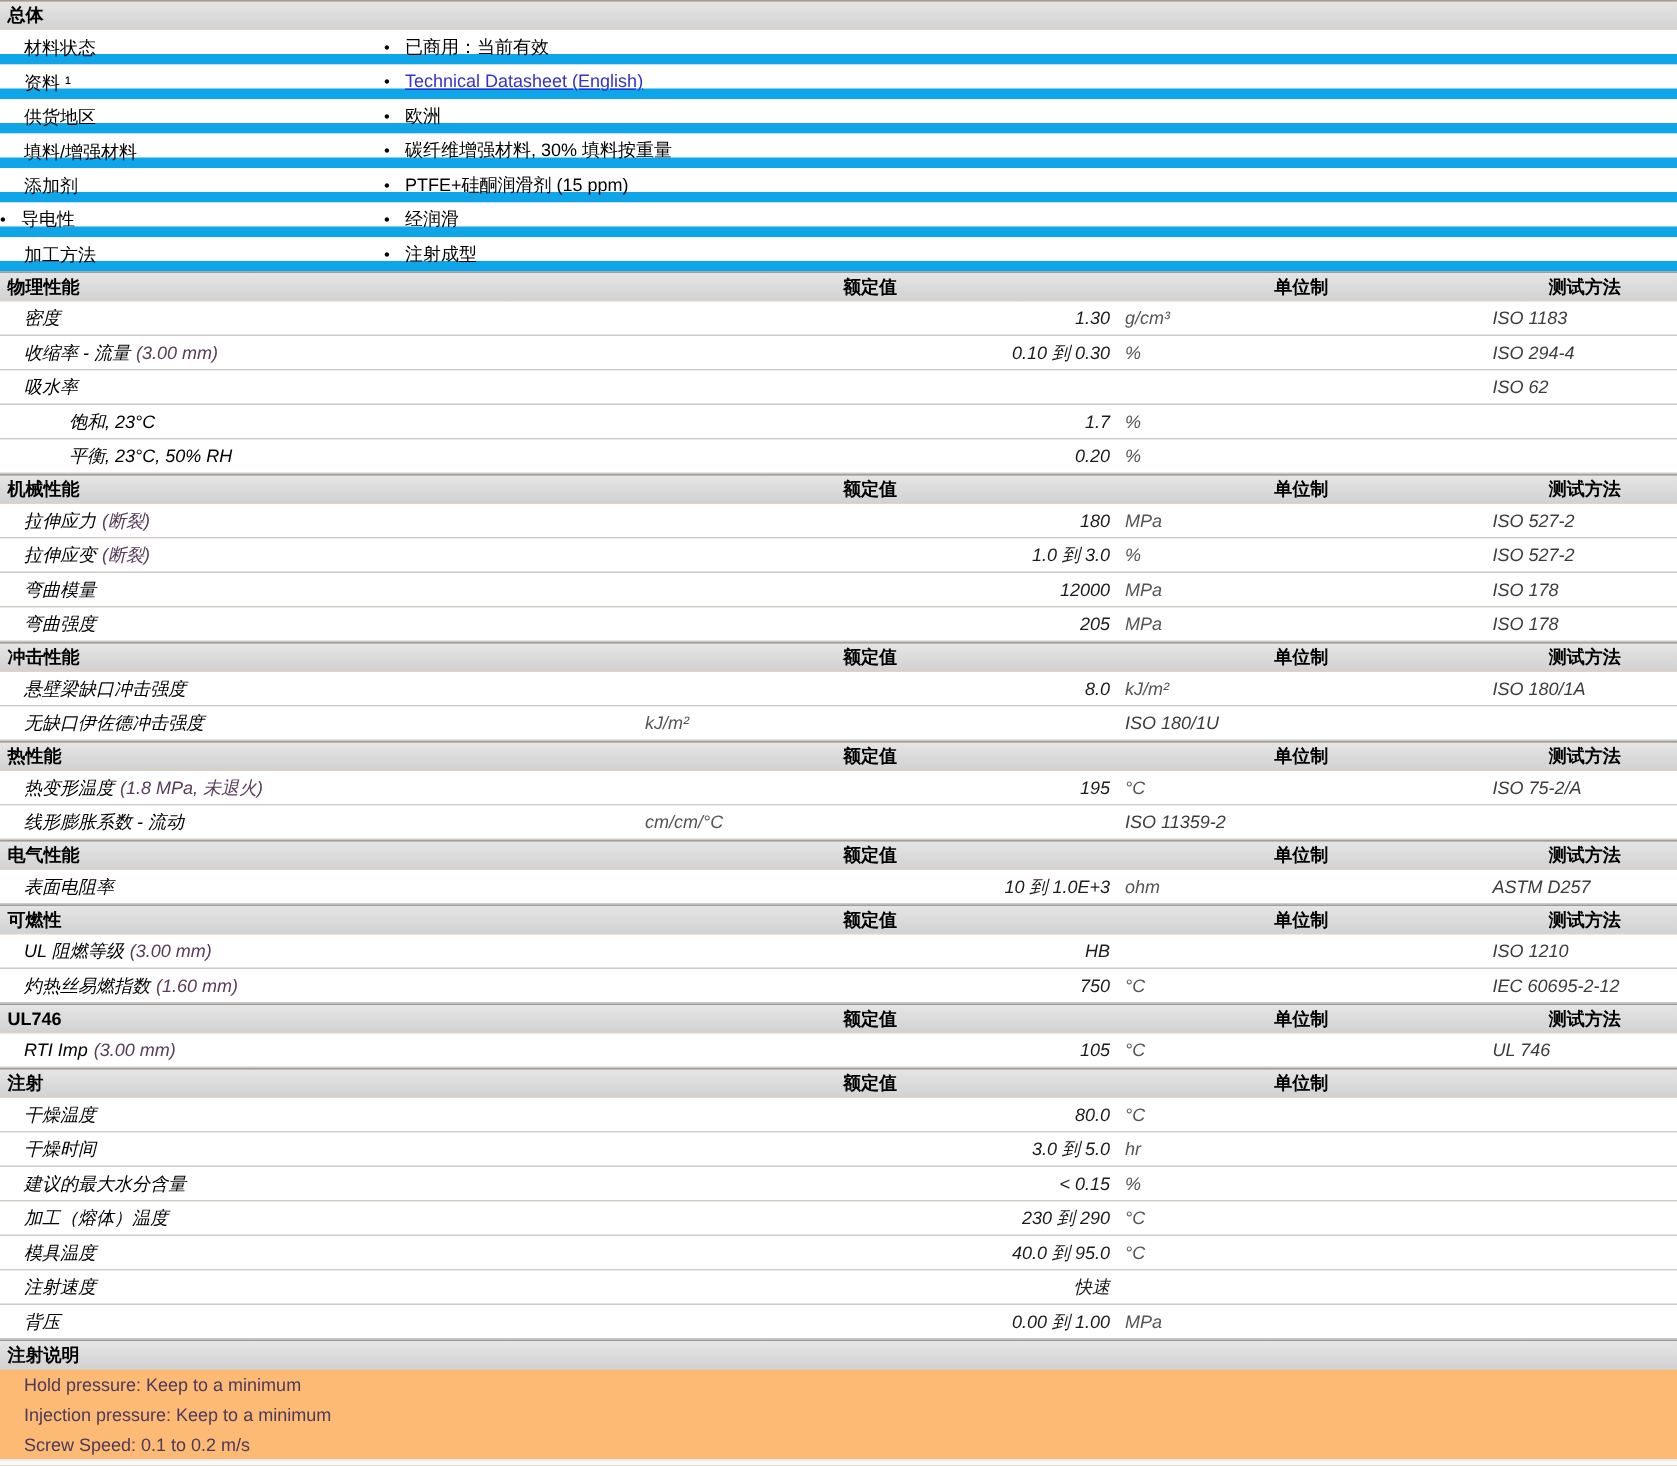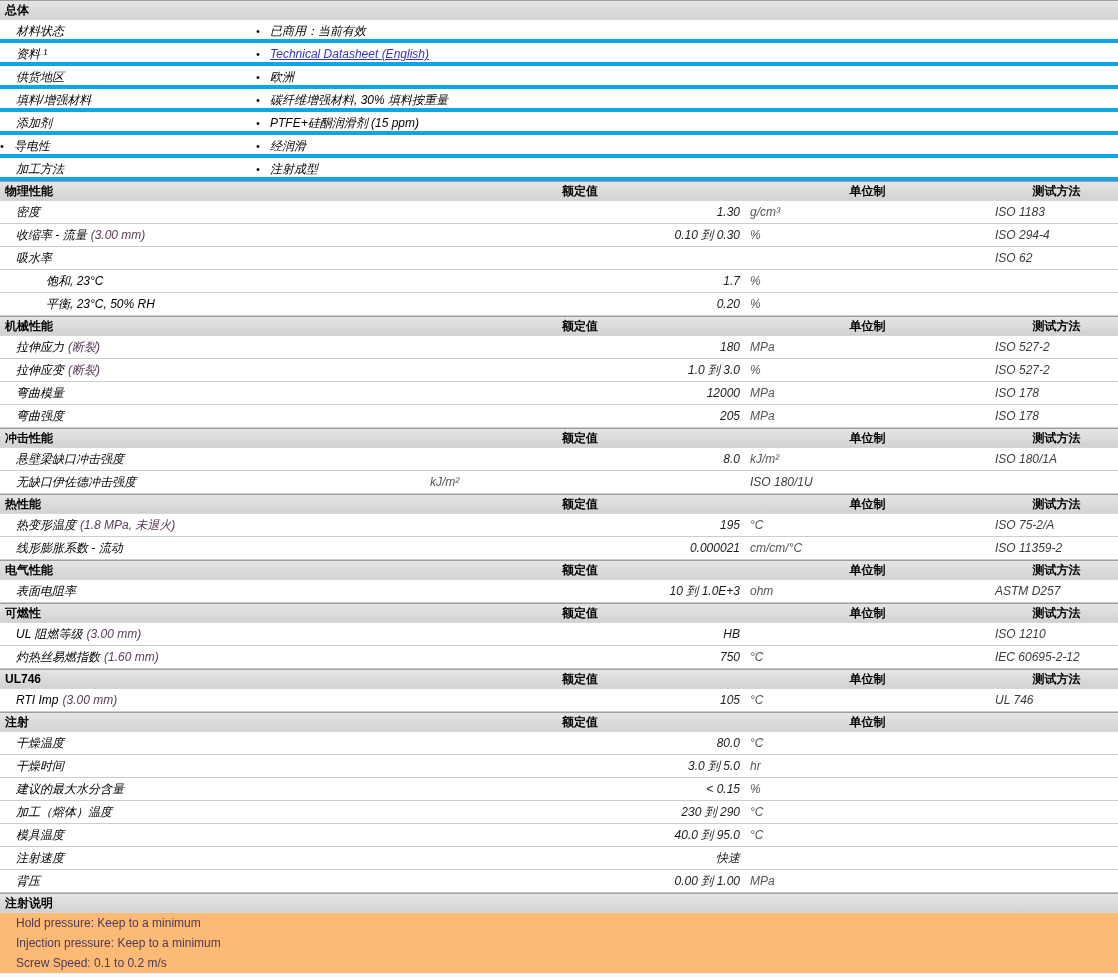--- a/index.html
+++ b/index.html
@@ -43,24 +43,23 @@
   .cu { padding-left: 10px; color: #555; white-space: nowrap; }
   .cm { padding-left: 10px; color: #3c3c3c; white-space: nowrap; }
   .phead .cv, .phead .cu, .phead .cm { color: #000; text-align: center; }
 
   
   .grow {
     display: grid;
     grid-template-columns: 256px 332px 1fr;
     height: 23px;
     line-height: 22px;
-    border-bottom: 4px solid #0ea5e9;
+    border-bottom: 7px solid #0ea5e9;
     align-items: center;
     background: #fff;
-    font-style: italic;
   }
   .cb { white-space: nowrap; }
   .bullet { display: inline-block; width: 14px; text-align: left; font-size: 11px; }
   a.link { color: #3333cc; text-decoration: underline; cursor: pointer; margin-top: 48px; }
 
   
   .nrow { height: 20px; line-height: 20px; padding-left: 16px; color: #4c3a5a; white-space: nowrap; }
 
   
   .footer-gap { height: 4px; background: #f6fafd; border-top: 1px solid #e8f1f8; }
@@ -204,21 +203,20 @@
     <div class="cm">测试方法</div>
   </div>
   <div class="prow">
     <div class="cl"><span>热变形温度</span><span class="cond">(1.8 MPa, 未退火)</span></div>
     <div class="cv">195</div>
     <div class="cu">°C</div>
     <div class="cm">ISO 75-2/A</div>
   </div>
   <div class="prow">
     <div class="cl"><span>线形膨胀系数 - 流动</span></div>
-    <div class="cv">0.000021</div>
     <div class="cu">cm/cm/°C</div>
     <div class="cm">ISO 11359-2</div>
   </div>
 
   <div class="phead">
     <div class="ttl">电气性能</div>
     <div class="cv">额定值</div>
     <div class="cu">单位制</div>
     <div class="cm">测试方法</div>
   </div>

